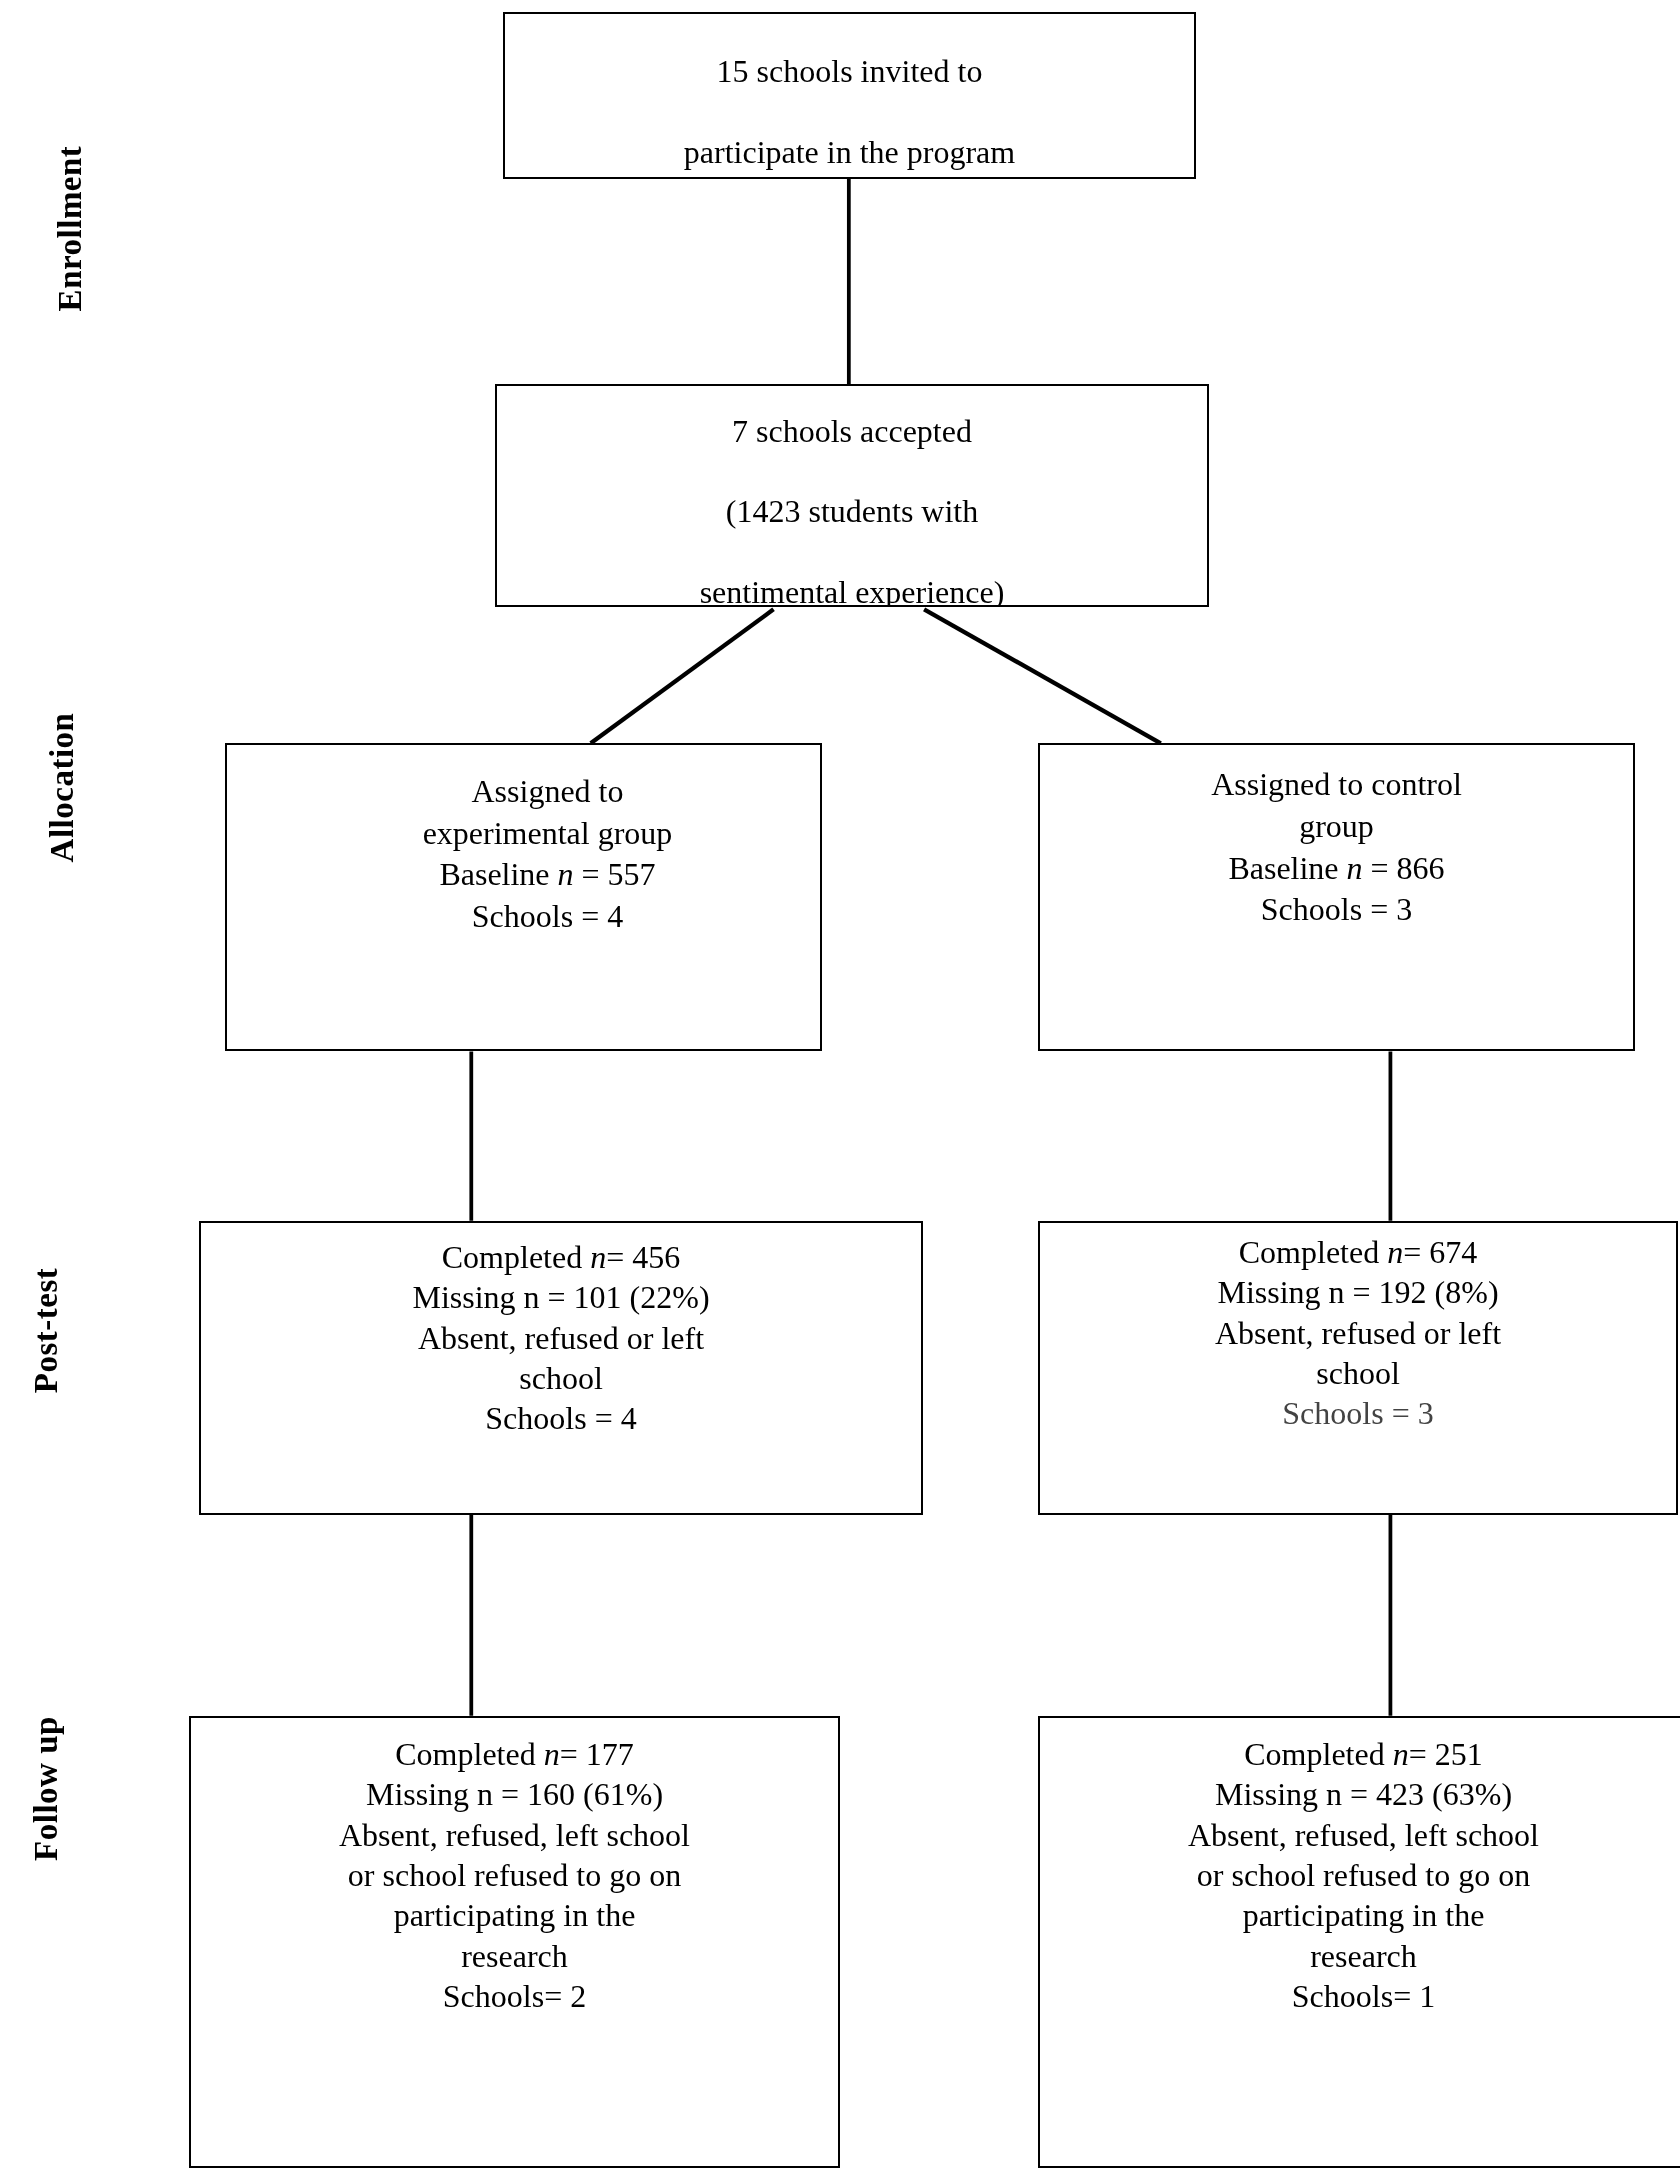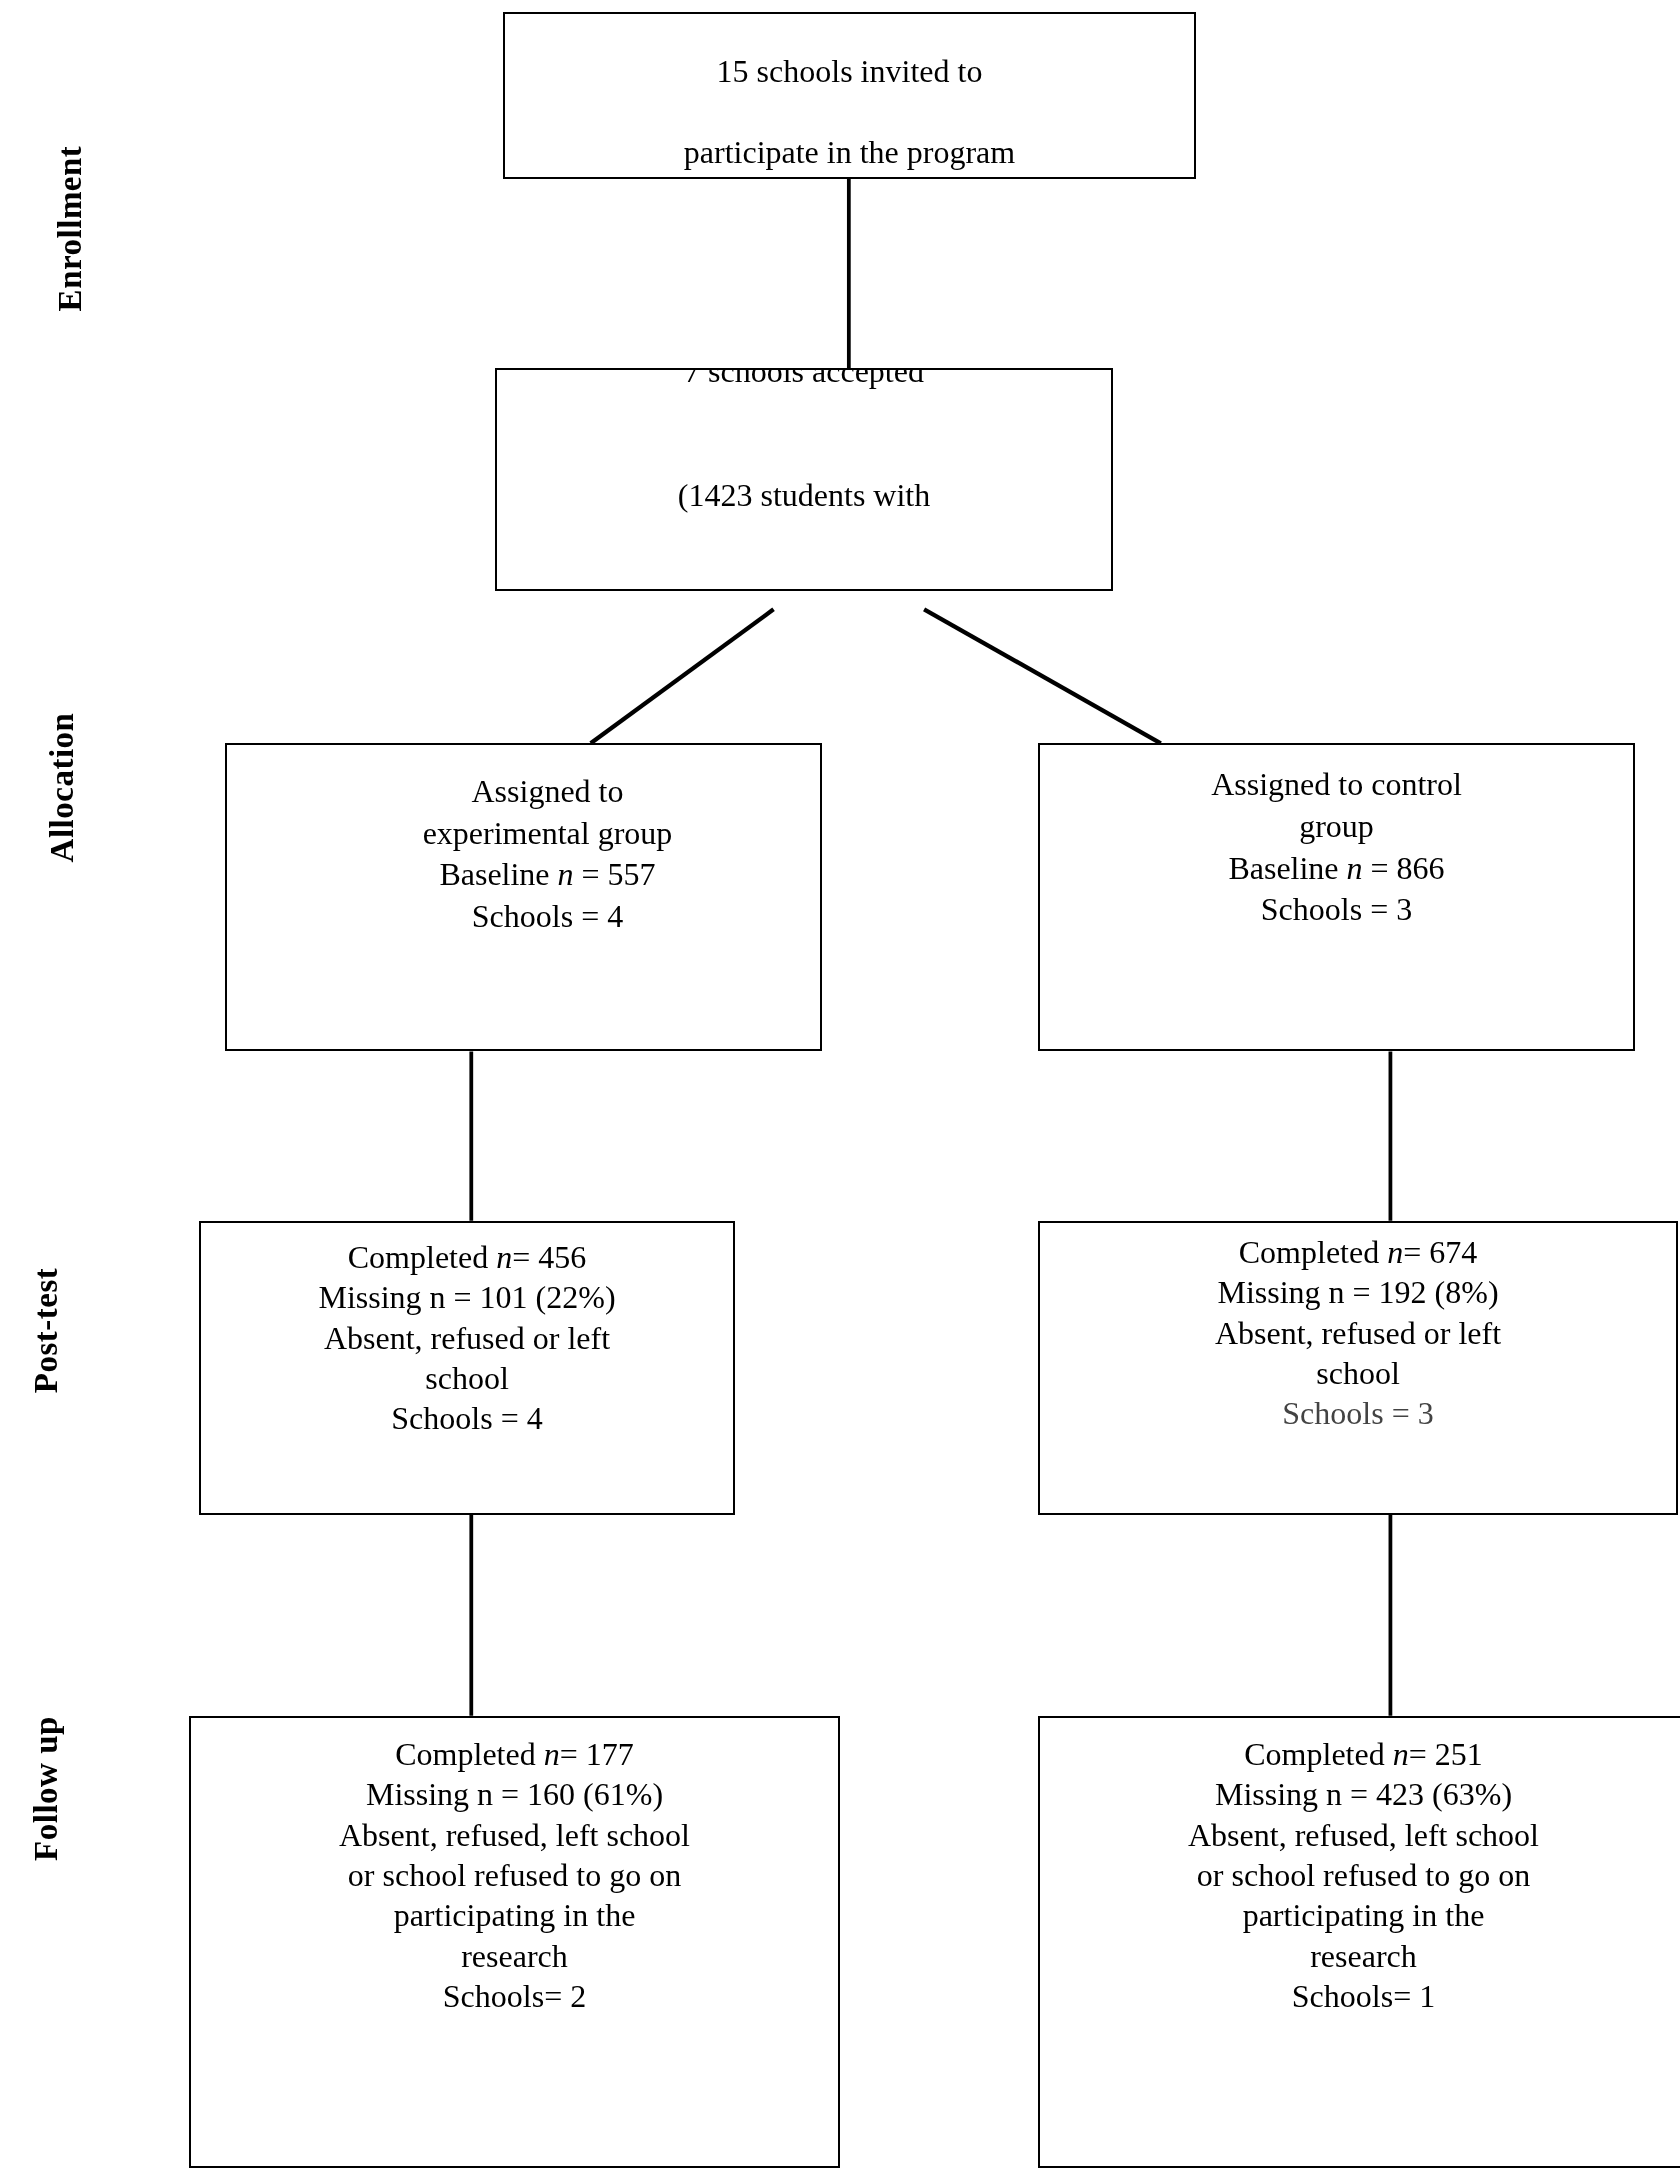--- a/index.html
+++ b/index.html
@@ -104,41 +104,41 @@
 
   <div class="stage-label" style="left:-94px; top:1312px; width:280px;">Post-test</div>
 
   <div class="stage-label" style="left:-94px; top:1770px; width:280px;">Follow up</div>
 
   <div class="node-box loose" style="left:503px; top:12px; width:693px; height:167px;">
       <div class="line">15 schools invited to</div>
       <div class="line">participate in the program</div>
     </div>
 
-  <div class="node-box loose" style="left:495px; top:368px; width:618px; height:223px;gap:44px;">
+  <div class="node-box loose" style="left:495px; top:384px; width:714px; height:223px;">
       <div class="line">7 schools accepted</div>
       <div class="line">(1423 students with</div>
       <div class="line">sentimental experience)</div>
     </div>
 
   <div class="node-box" style="left:225px; top:743px; width:597px; height:308px; justify-content:flex-start; padding-top:26px;padding-left:48px;">
       <div class="line">Assigned to</div>
       <div class="line">experimental group</div>
       <div class="line">Baseline <i>n</i> = 557</div>
       <div class="line">Schools = 4</div>
     </div>
 
   <div class="node-box" style="left:1038px; top:743px; width:597px; height:308px; justify-content:flex-start; padding-top:19.4px;">
       <div class="line">Assigned to control</div>
       <div class="line">group</div>
       <div class="line">Baseline <i>n</i> = 866</div>
       <div class="line">Schools = 3</div>
     </div>
 
-  <div class="node-box tight" style="left:199px; top:1221px; width:536px; height:294px; justify-content:flex-start; padding-top:14px;">
+  <div class="node-box tight" style="left:199px; top:1221px; width:724px; height:294px; justify-content:flex-start; padding-top:14px;">
       <div class="line">Completed <i>n</i>= 456</div>
       <div class="line">Missing n = 101 (22%)</div>
       <div class="line">Absent, refused or left</div>
       <div class="line">school</div>
       <div class="line">Schools = 4</div>
     </div>
 
   <div class="node-box tight" style="left:1038px; top:1221px; width:640px; height:294px; justify-content:flex-start; padding-top:9px;">
       <div class="line">Completed <i>n</i>= 674</div>
       <div class="line">Missing n = 192 (8%)</div>

